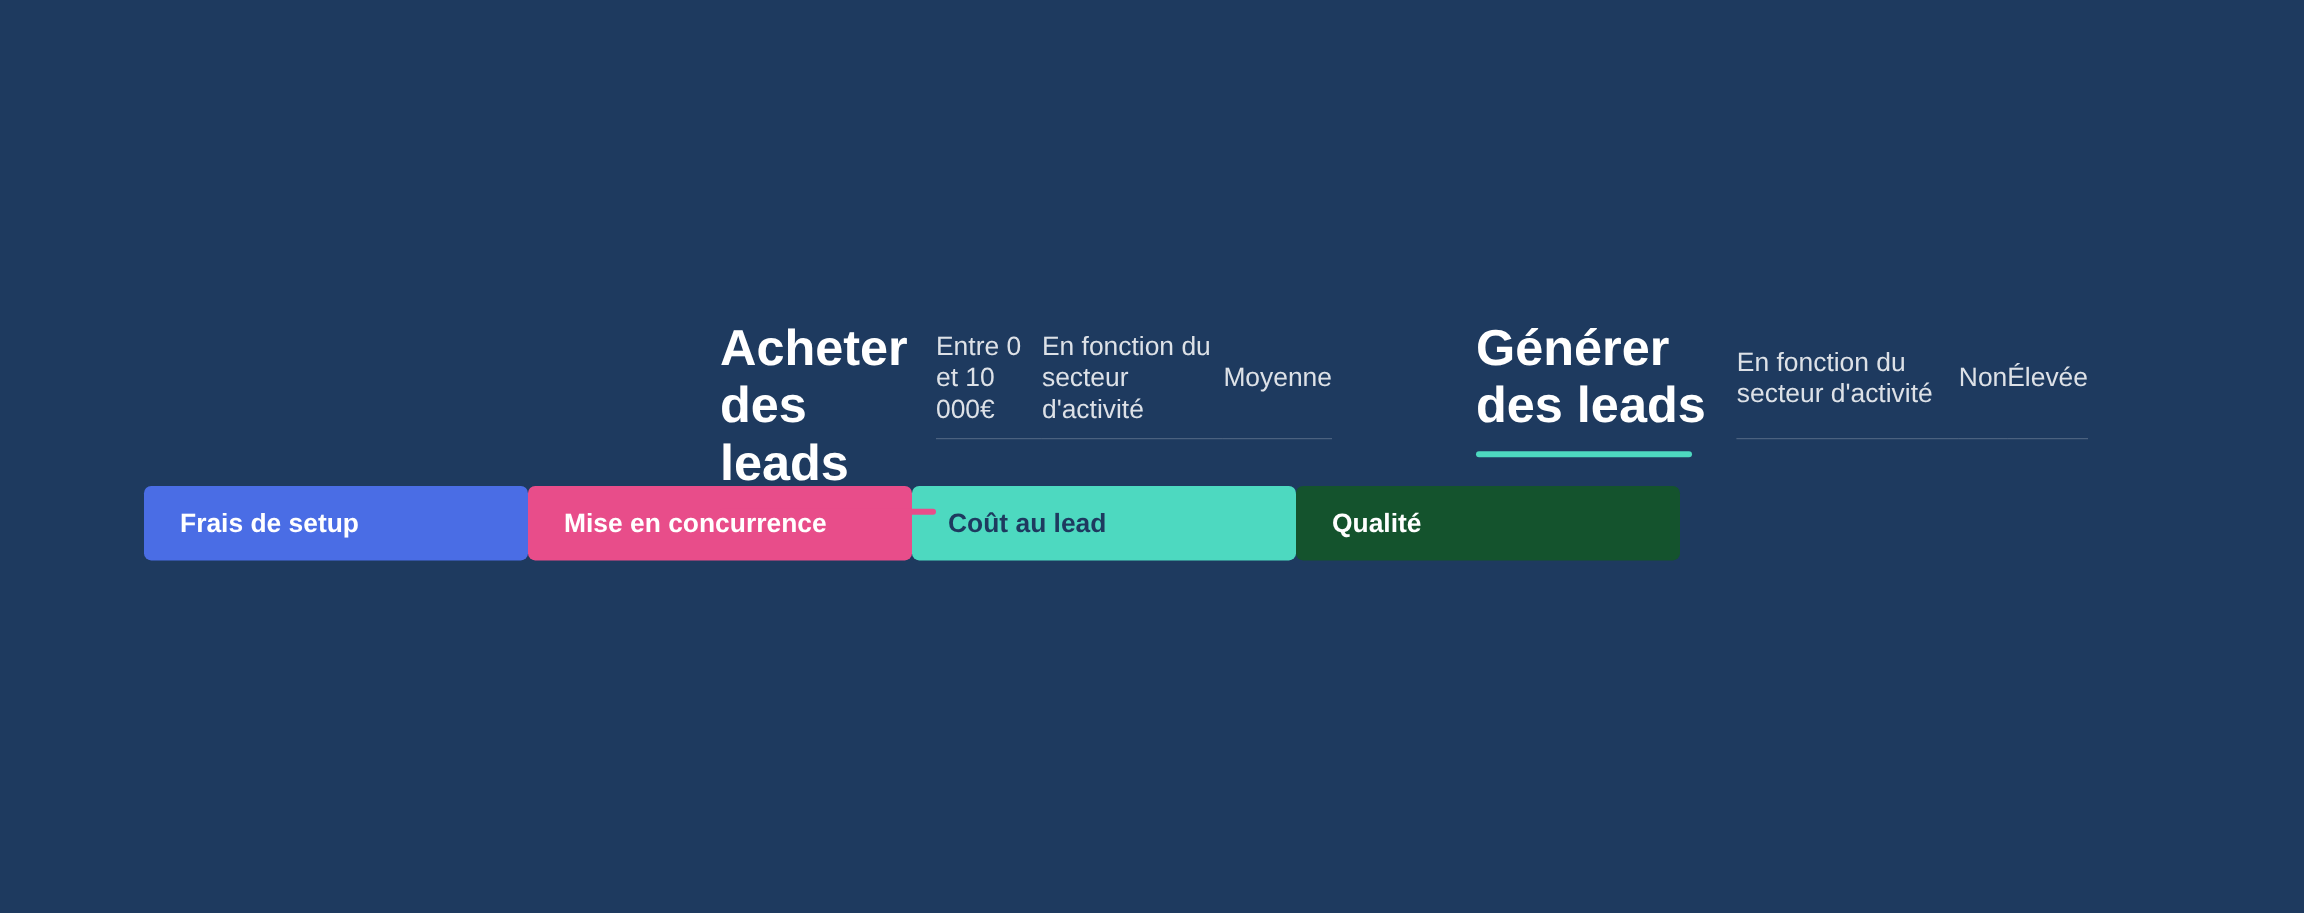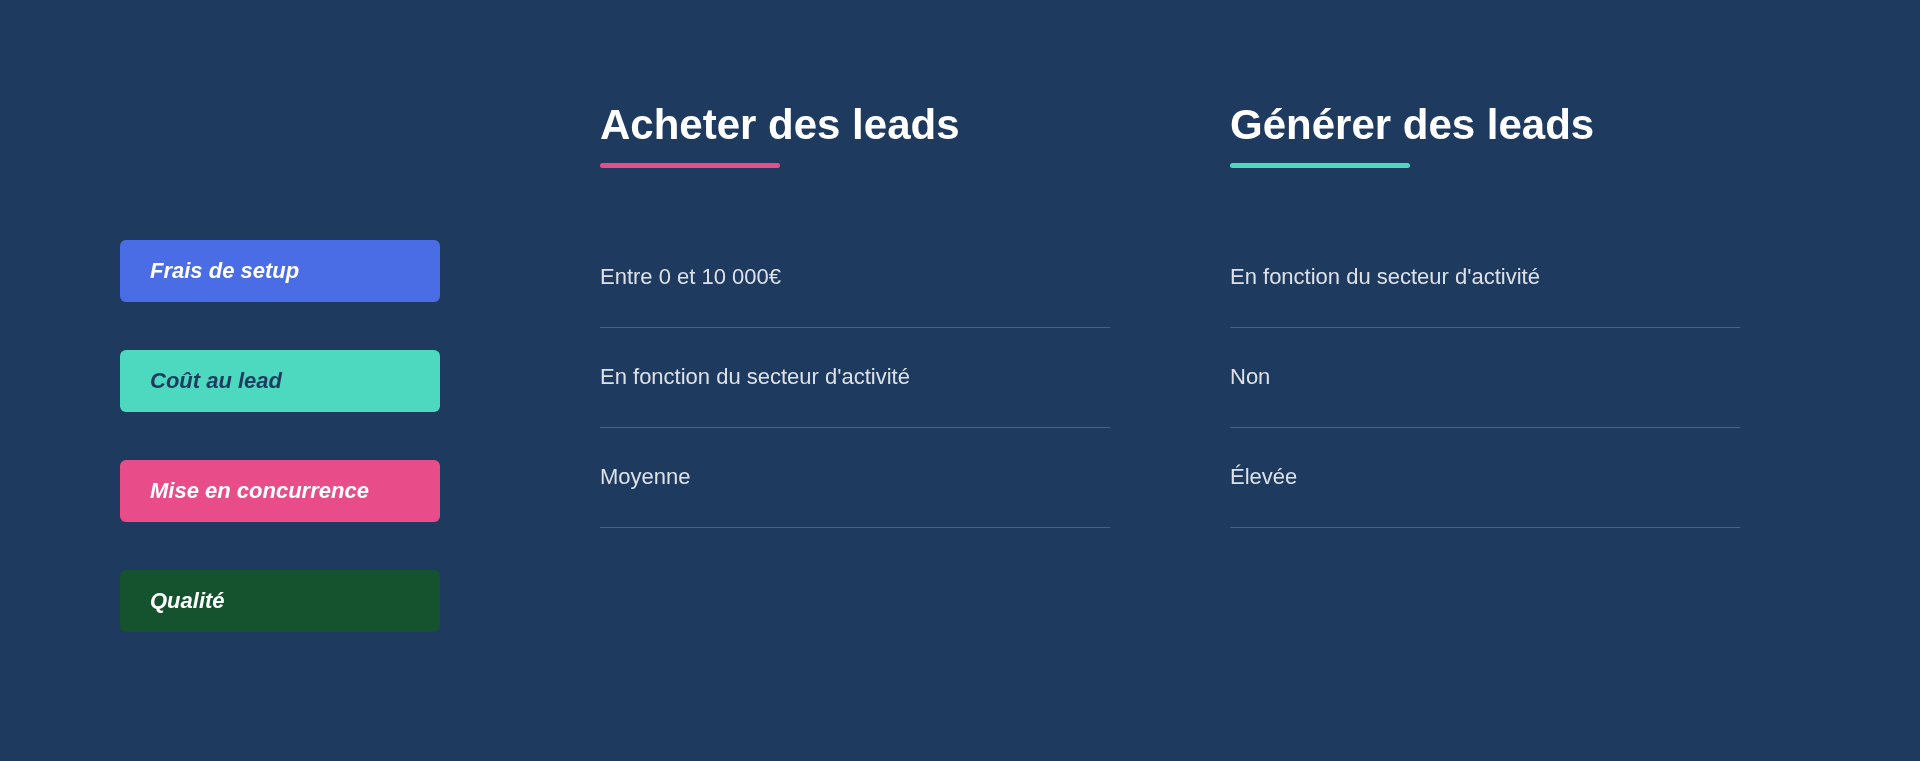--- a/index.html
+++ b/index.html
@@ -28,24 +28,22 @@
     .layout {
       display: grid;
       grid-template-columns: 420px 1fr 1fr;
       width: 100%;
       gap: 0;
     }
 
     
     .left-col {
       display: flex;
-      flex-direction: column;
       gap: 0;
       padding-top: 120px;
-      font-style: italic;
     }
 
     .row-label {
       display: flex;
       align-items: center;
       height: 100px;
       margin-bottom: 10px;
     }
 
     .label-badge {
@@ -70,31 +68,32 @@
       background-color: #e84d8a;
     }
 
     .badge-salmon {
       background-color: #14532d;
     }
 
     
     .mid-col {
       display: flex;
-      flex-direction: column;
+      flex-direction: row;
       padding-left: 60px;
       padding-right: 60px;
     }
 
     
     .right-col {
       display: flex;
-      flex-direction: column;
+      flex-direction: row;
       padding-left: 60px;
       padding-right: 60px;
+      justify-content: center;
     }
 
     .col-header {
       margin-bottom: 60px;
     }
 
     .col-title {
       font-size: 42px;
       font-weight: 800;
       margin-bottom: 14px;
@@ -138,27 +137,27 @@
 <div class="container">
   <div class="layout">
 
     <div class="left-col">
       <div class="row-label">
         <div class="label-badge badge-blue">
           <span>Frais de setup</span>
         </div>
       </div>
       <div class="row-label">
-        <div class="label-badge badge-teal">
-          <span>Coût au lead</span>
+        <div class="label-badge badge-pink">
+          <span>Mise en concurrence</span>
         </div>
       </div>
       <div class="row-label">
-        <div class="label-badge badge-pink">
-          <span>Mise en concurrence</span>
+        <div class="label-badge badge-teal">
+          <span>Coût au lead</span>
         </div>
       </div>
       <div class="row-label">
         <div class="label-badge badge-salmon">
           <span>Qualité</span>
         </div>
       </div>
     </div>
 
     <div class="mid-col">

